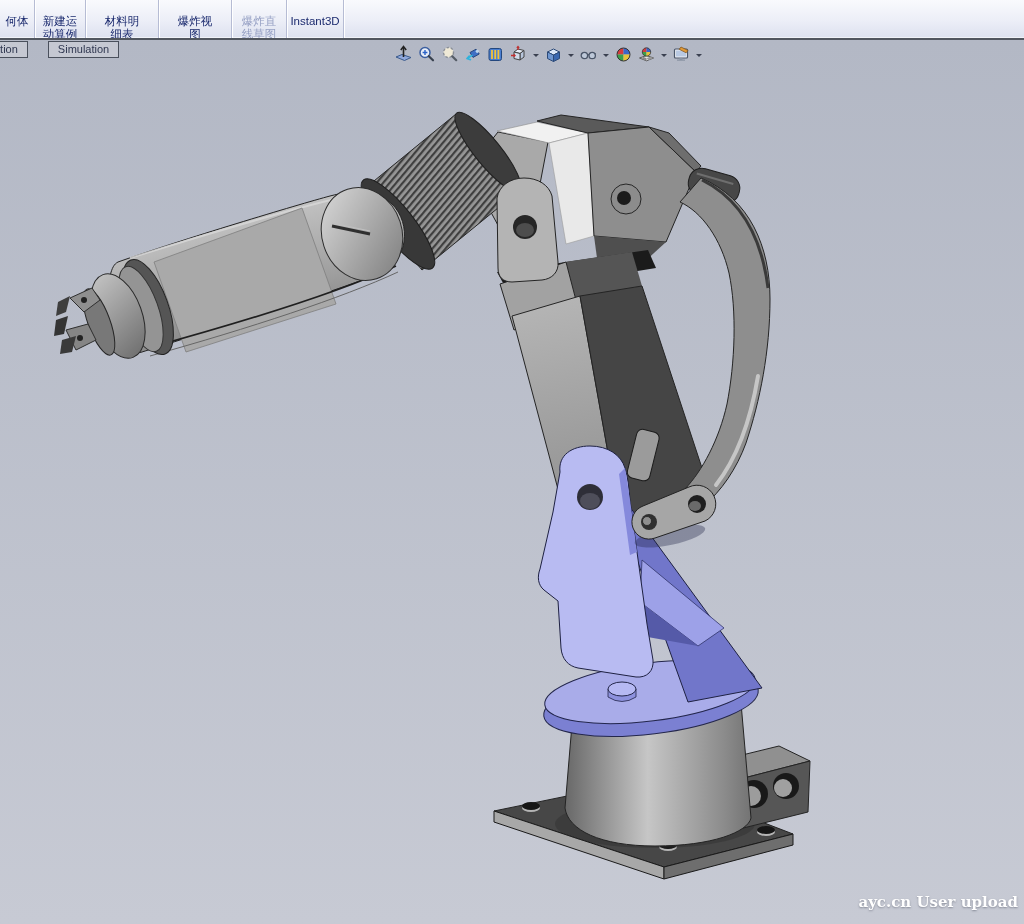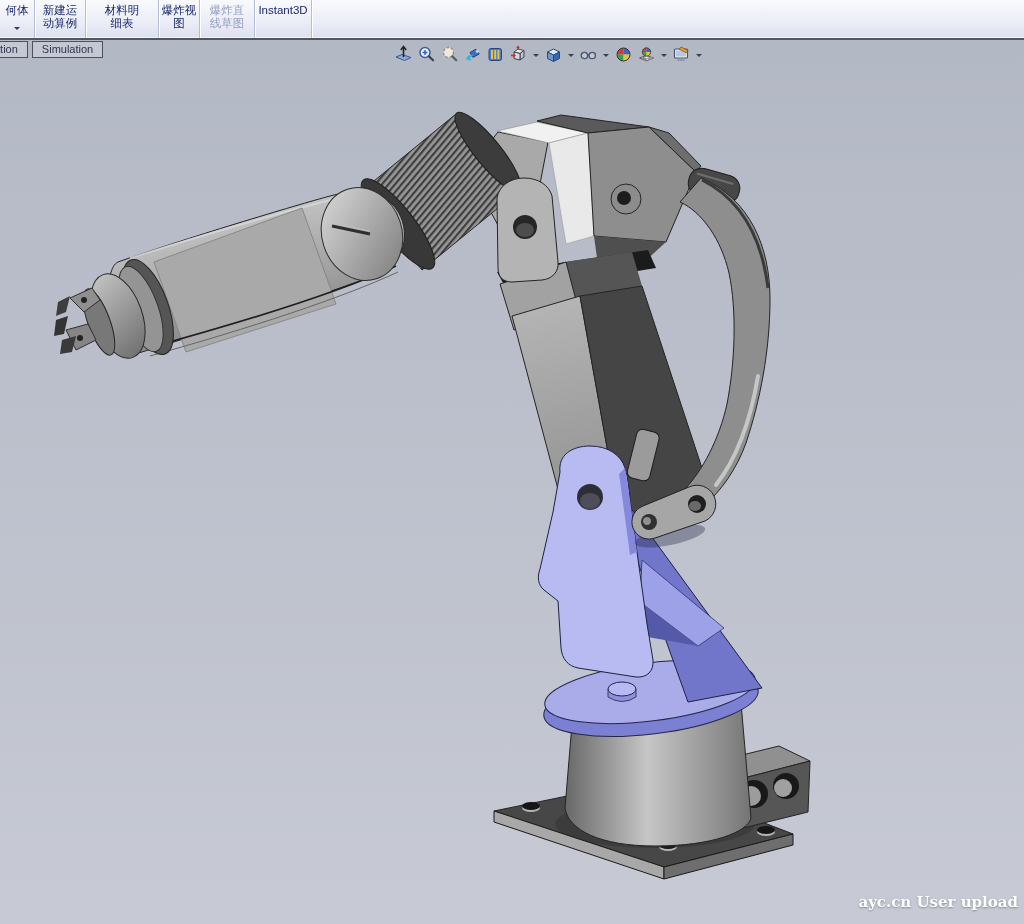--- a/index.html
+++ b/index.html
@@ -19,33 +19,33 @@
   
   #viewport-svg{position:absolute;left:0;top:0;z-index:1;}
 
   
   .cmdbar{position:absolute;left:0;top:0;width:1024px;height:40px;z-index:5;
     background:linear-gradient(180deg,var(--cmd-grad-top) 0%,var(--cmd-grad-mid) 55%,var(--cmd-grad-bottom) 100%);
     border-bottom:2px solid var(--frame-line);
     box-shadow:inset 0 -1px 0 #f0f2f8;
     display:flex;align-items:stretch;}
   .cmd-btn{display:flex;flex-direction:column;align-items:center;justify-content:flex-start;
-    padding-top:4px;font-size:11.5px;line-height:13px;color:var(--cmd-text);cursor:default;
+    padding-top:15px;font-size:11.5px;line-height:13px;color:var(--cmd-text);cursor:default;
     text-align:center;white-space:nowrap;overflow:hidden;}
   .cmd-btn.disabled{color:var(--cmd-text-disabled);}
   .cmd-btn .arrow{width:0;height:0;border:3.5px solid transparent;border-top-color:#2d3a6a;
     margin-top:10px;}
   .sep{width:1px;background:var(--cmd-separator);box-shadow:1px 0 0 #ffffff;margin:0 0;}
 
   
   .tabrow{position:absolute;left:0;top:41px;height:18px;z-index:6;display:flex;}
   .tab{height:17px;background:var(--tab-bg);border:1px solid var(--tab-border);
     color:var(--tab-text);font-size:11px;line-height:15px;padding:0 9px;cursor:default;}
   .tab.partial{margin-left:-16px;}
-  .tab + .tab{margin-left:4px;}
+  .tab + .tab{margin-left:20px;}
 
   
   .hud{position:absolute;left:394px;top:45px;z-index:6;display:flex;align-items:center;gap:4px;}
   .hud .ico{width:19px;height:19px;display:block;cursor:default;}
   .hud .dd{width:0;height:0;border:3.5px solid transparent;border-top-color:#3a4050;
     transform:translateY(2px);margin:0 1px;}
 
   
   .watermark{position:absolute;right:6px;bottom:13px;z-index:4;
     font-family:"DejaVu Serif","Liberation Serif",serif;font-weight:bold;font-size:15px;
@@ -237,21 +237,21 @@
   <div class="cmd-btn" style="width:50px">
     <span>新建运</span>
     <span>动算例</span>
   </div>
   <div class="sep"></div>
   <div class="cmd-btn" style="width:72px">
     <span>材料明</span>
     <span>细表</span>
   </div>
   <div class="sep"></div>
-  <div class="cmd-btn" style="width:40px">
+  <div class="cmd-btn" style="width:72px">
     <span>爆炸视</span>
     <span>图</span>
   </div>
   <div class="sep"></div>
   <div class="cmd-btn disabled" style="width:54px">
     <span>爆炸直</span>
     <span>线草图</span>
   </div>
   <div class="sep"></div>
   <div class="cmd-btn" style="width:56px">

